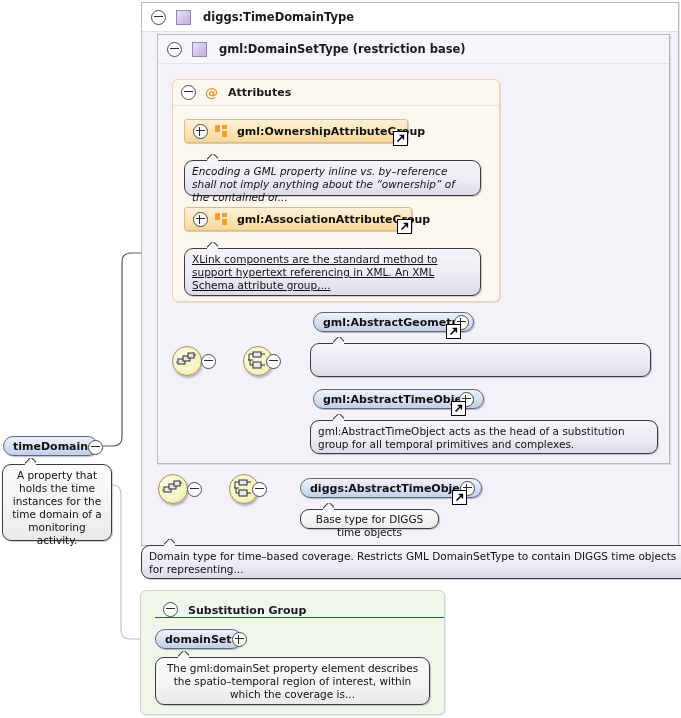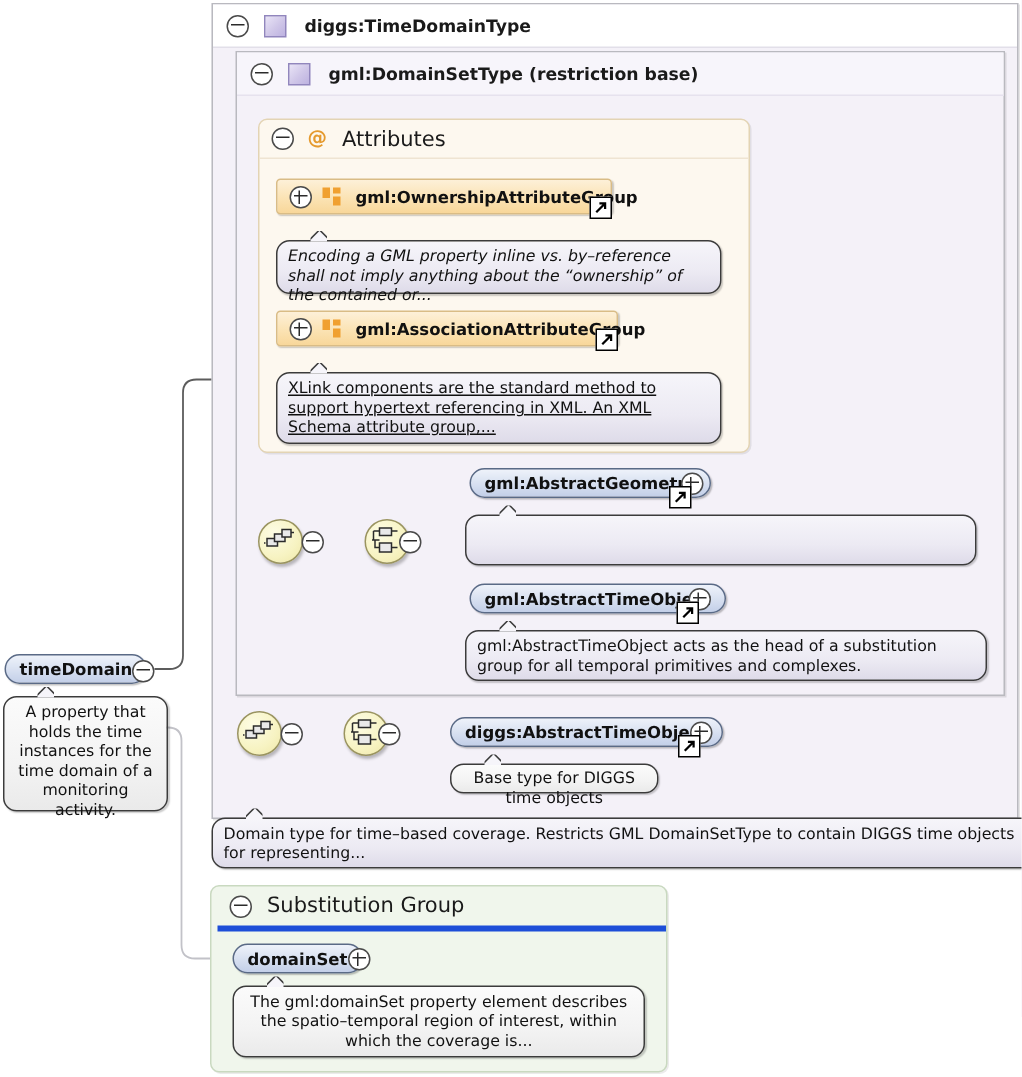--- a/index.html
+++ b/index.html
@@ -39,27 +39,27 @@
   }
 
   
   .subbox{
     position:absolute;box-sizing:border-box;
     border:1px solid #c9d9c0;border-radius:6px;
     background:#f0f6ec;
     box-shadow:1px 1px 0 rgba(0,0,0,.08);
   }
   .subbox > .chdr{
-    position:absolute;left:4px;top:0;right:0;height:26px;
-    border-bottom:4px solid #1d4ed8;
-    display:flex;align-items:center;background:transparent;
+    position:absolute;left:14px;top:0;right:0;height:26px;
+    border-bottom:1px solid #1d4ed8;
+    display:flex;align-items:flex-end;background:transparent;
   }
 
   .hdr-label{font-weight:bold;font-size:11.5px;color:#1a1a1a;white-space:nowrap;}
-  .hdr-label.sm{font-weight:normal;font-size:14px;}
+  .hdr-label.sm{font-weight:bold;font-size:11px;}
 
   
   .tog{
     width:13px;height:13px;border-radius:50%;
     border:1px solid #4a4a4a;background:#fff;
     display:inline-block;position:relative;flex:0 0 auto;
   }
   .tog:before{
     content:"";position:absolute;left:2px;right:2px;top:5px;height:1px;background:#2b2b2b;
   }

